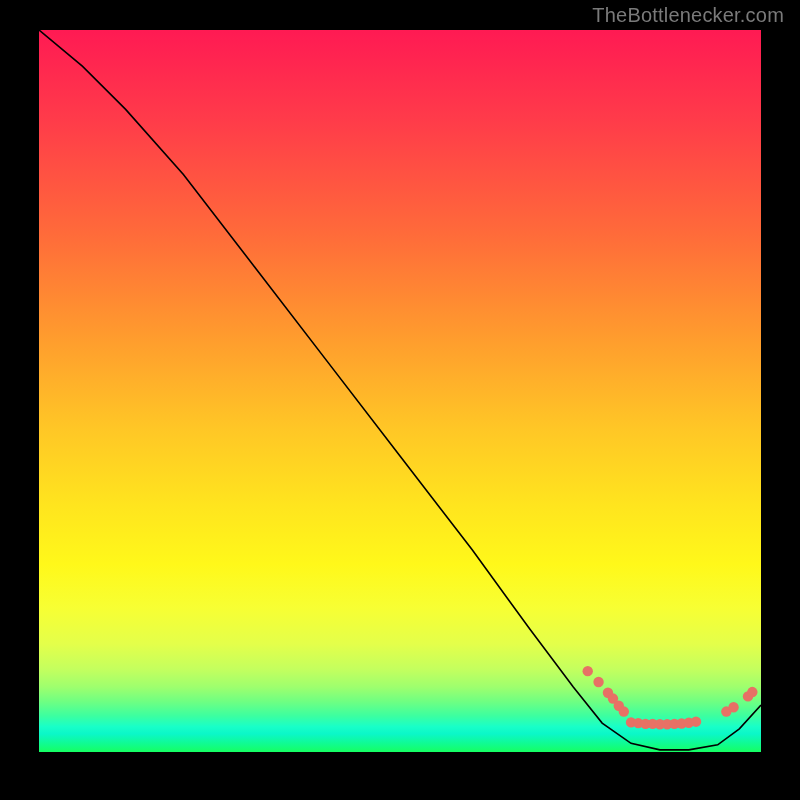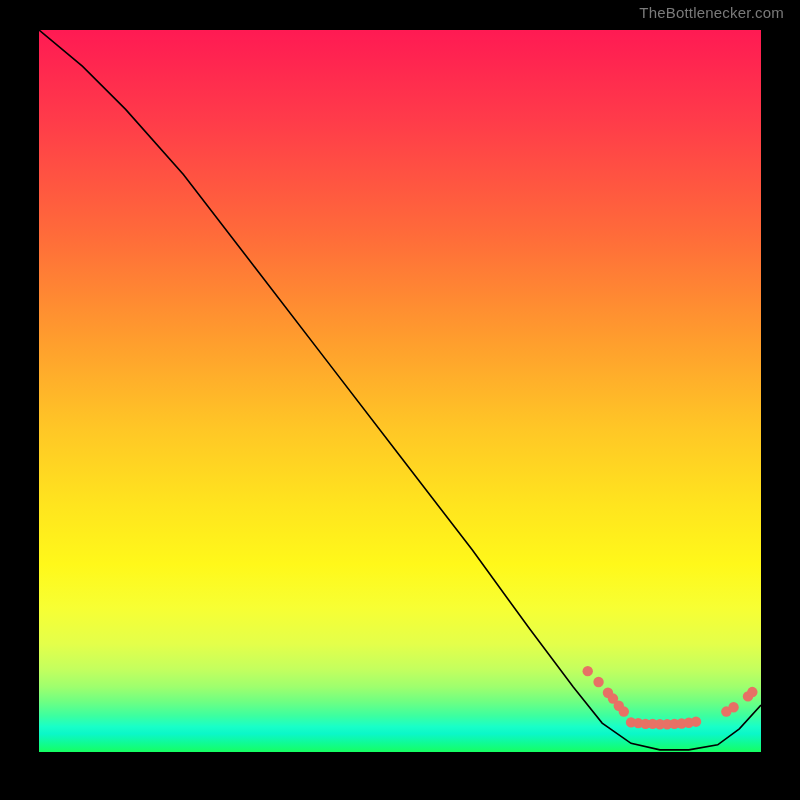--- a/index.html
+++ b/index.html
@@ -15,21 +15,21 @@
     position: relative;
     width: 800px;
     height: 800px;
     background: #000;
   }
   .attribution {
     position: absolute;
     top: 4px;
     right: 16px;
     color: #7a7a7a;
-    font-size: 15px;
+    font-size: 20px;
     font-weight: 500;
     letter-spacing: 0.2px;
   }
   .plot {
     position: absolute;
     left: 39px;
     top: 30px;
     width: 722px;
     height: 722px;
     overflow: hidden;

